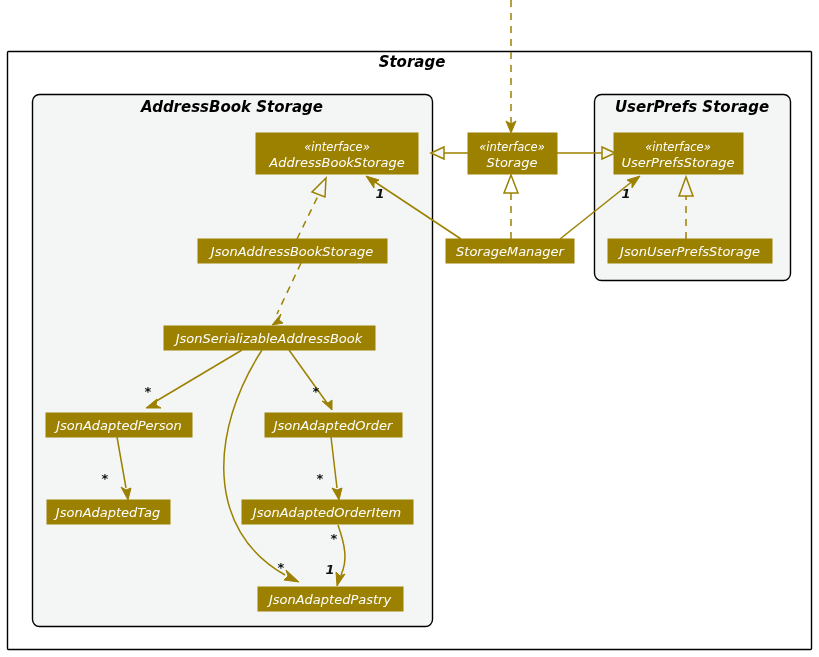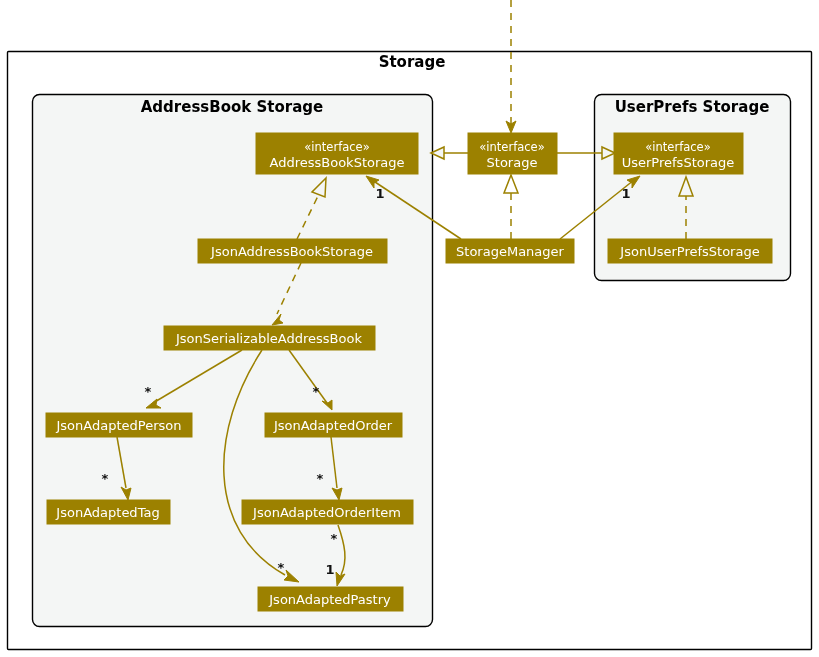--- a/index.html
+++ b/index.html
@@ -10,20 +10,21 @@
   body {
     width: 819px;
     height: 657px;
     font-family: "DejaVu Sans", sans-serif;
     overflow: hidden;
   }
   #diagram-root {
     position: relative;
     width: 649px;
     height: 657px;
+    font-style: italic;
   }
   svg.diagram {
     display: block;
     width: 819px;
     height: 657px;
   }
   .pkg-rect {
     fill: #f4f6f5;
     stroke: #000000;
     stroke-width: 1.4;

